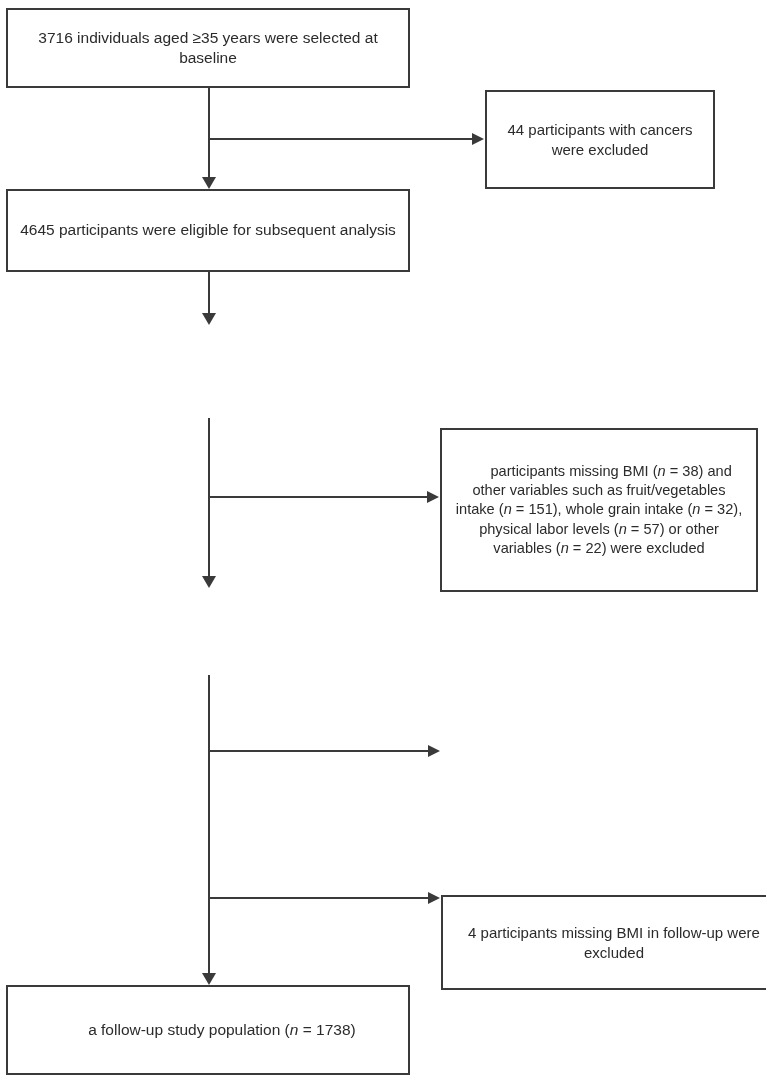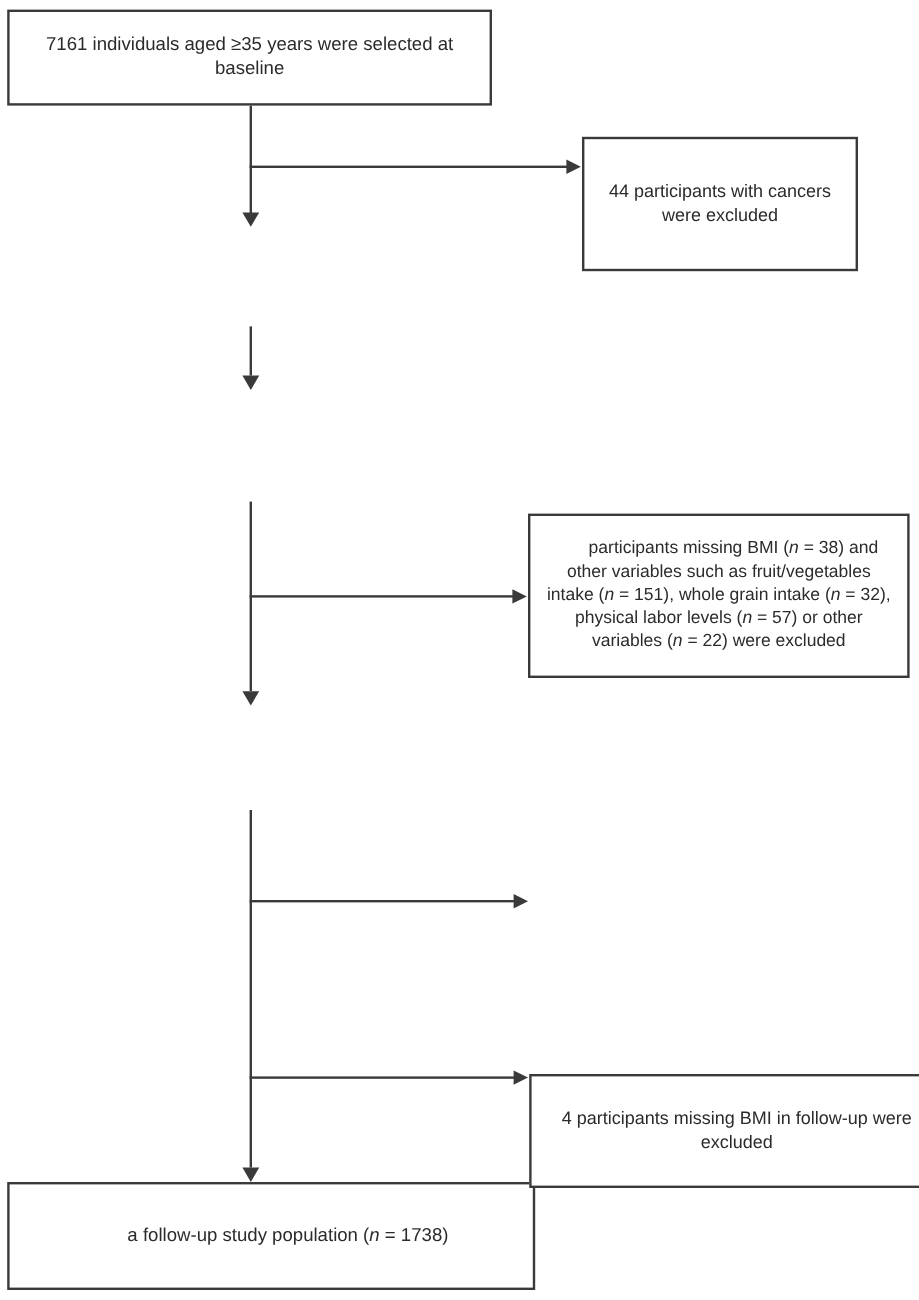--- a/index.html
+++ b/index.html
@@ -51,37 +51,40 @@
     border-bottom:6.5px solid transparent;
     border-left:12px solid #3a3a3a;
   }
 </style>
 </head>
 <body>
 
 <div id="flowchart">
 
   <div class="node main-node" style="left:6px; top:8px; width:404px; height:80px;">
-    <span class="txt">7161 individuals aged ≥35 years were selected at baseline</span>
+    <span class="txt">3716 individuals aged ≥35 years were selected at baseline</span>
+  </div>
+
+  <div class="node main-node" style="left:6px; top:189px; width:404px; height:83px;">
+    <span class="txt">4645 participants were eligible for subsequent analysis</span>
   </div>
 
 
 
-
-  <div class="node main-node" style="left:6px; top:985px; width:440px; height:90px;padding-left:12px;">
+  <div class="node main-node" style="left:6px; top:985px; width:404px; height:90px;padding-left:12px;">
     <span class="txt">
       <span>a follow-up study population (</span><em>n</em><span> = 1738)</span>
     </span>
   </div>
 
-  <div class="node side-node" style="left:485px; top:90px; width:230px; height:112px;margin-top:24px;">
+  <div class="node side-node" style="left:485px; top:90px; width:230px; height:99px;">
     <span class="txt">44 participants with cancers were excluded</span>
   </div>
 
-  <div class="node side-node-lg" style="left:440px; top:428px; width:318px; height:137px;">
+  <div class="node side-node-lg" style="left:440px; top:428px; width:318px; height:164px;">
     <span class="txt">
       <span>participants missing BMI (</span><em>n</em><span> = 38) and other variables such as fruit/vegetables intake (</span><em>n</em><span> = 151), whole grain intake (</span><em>n</em><span> = 32), physical labor levels (</span><em>n</em><span> = 57) or other variables (</span><em>n</em><span> = 22) were excluded</span>
     </span>
   </div>
 
 
   <div class="node side-node" style="left:441px; top:851px; width:346px; height:95px;margin-top:44px;">
     <span class="txt">4 participants missing BMI in follow-up were excluded</span>
   </div>
 

